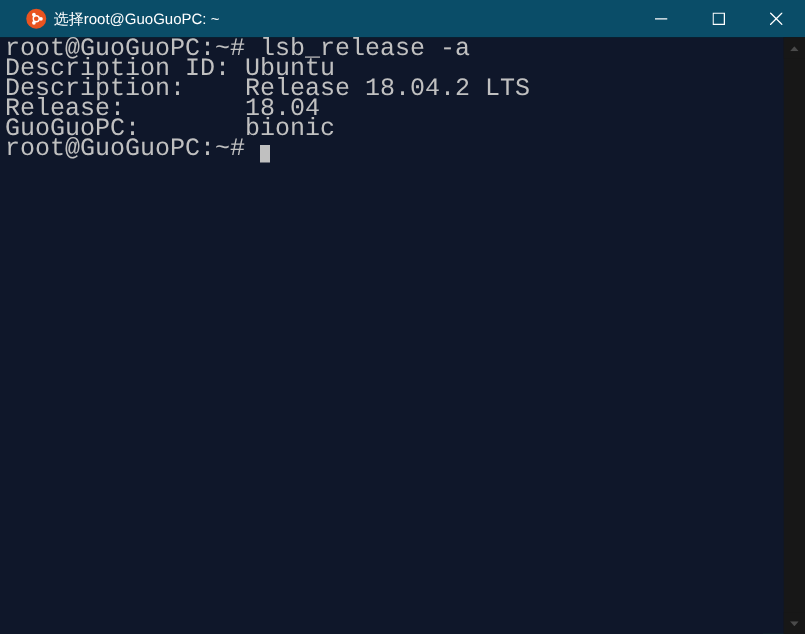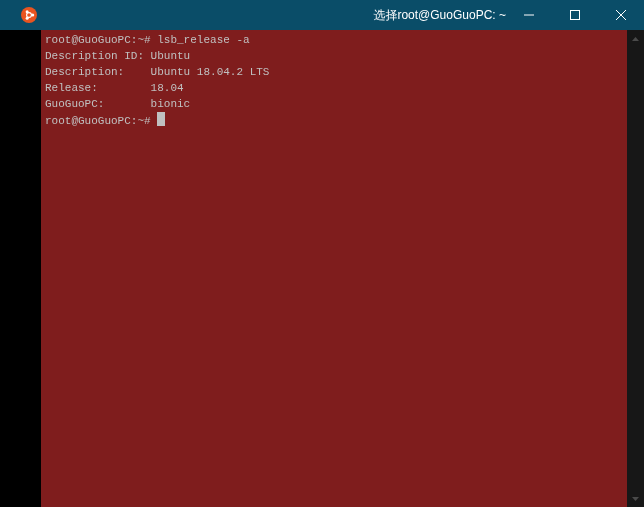--- a/index.html
+++ b/index.html
@@ -23,21 +23,20 @@
     }
     .titlebar {
       height: 30px;
       background: #0a4d68;
       display: flex;
       align-items: center;
       padding-left: 21px;
       color: #fff;
       font-family: "Segoe UI", Tahoma, sans-serif;
       font-size: 12px;
-      text-align: right;
     }
     .titlebar-icon {
       width: 16px;
       height: 16px;
       background: #E95420;
       border-radius: 50%;
       display: flex;
       align-items: center;
       justify-content: center;
       margin-right: 6px;
@@ -67,28 +66,27 @@
     }
     .titlebar-btn svg {
       width: 10px;
       height: 10px;
       stroke: #fff;
       stroke-width: 1;
       fill: none;
     }
     .terminal {
       flex: 1;
-      background: #7f1d1d;
+      background: #0f172a;
       color: #c0c0c0;
-      font-size: 11px;
+      font-size: 20px;
       line-height: 16px;
       padding: 2px 0 0 0;
       position: relative;
       font-family: "SimSun", Consolas, "Courier New", monospace;
-      margin-left: 41px;
     }
     .terminal-line {
       white-space: pre;
       padding-left: 4px;
     }
     .cursor {
       display: inline-block;
       width: 8px;
       height: 14px;
       background: #c0c0c0;
@@ -151,21 +149,21 @@
       <div class="titlebar-btn close">
         <svg viewBox="0 0 10 10">
             <path d="M0 0 L10 10 M10 0 L0 10"></path>
           </svg>
       </div>
     </div>
   </div>
   <div class="terminal" id="terminal-area">
       <div class="terminal-line"><span>root@GuoGuoPC:~# </span><span>lsb_release -a</span></div>
       <div class="terminal-line"><span>Description ID: Ubuntu</span></div>
-      <div class="terminal-line"><span>Description:    Ubuntu 18.04.2 LTS</span></div>
+      <div class="terminal-line"><span>Description:    Release 18.04.2 LTS</span></div>
       <div class="terminal-line"><span>Release:        18.04</span></div>
       <div class="terminal-line"><span>GuoGuoPC:       bionic</span></div>
       <div class="terminal-line"><span>root@GuoGuoPC:~# </span><span class="cursor"></span></div>
     </div>
   <div class="scrollbar">
     <div class="scrollbar-btn">
       <svg viewBox="0 0 7 4">
           <polygon points="3.5,0 7,4 0,4"></polygon>
         </svg>
     </div>

